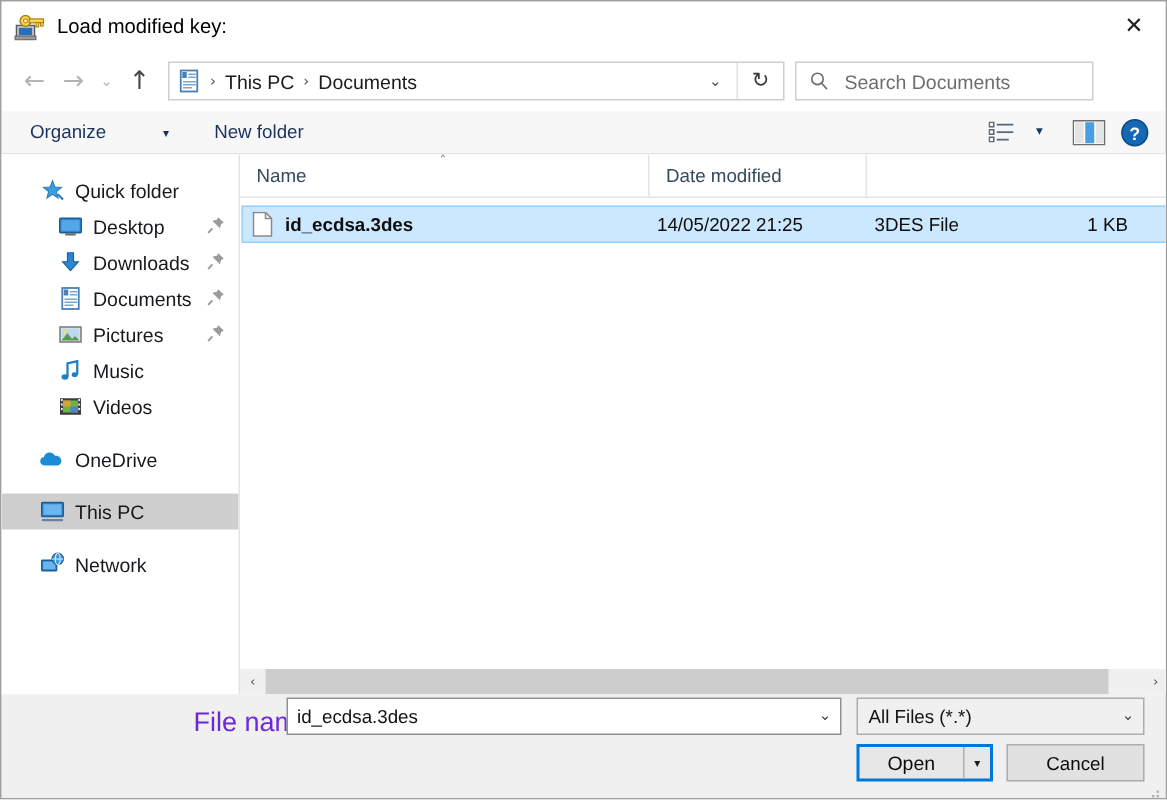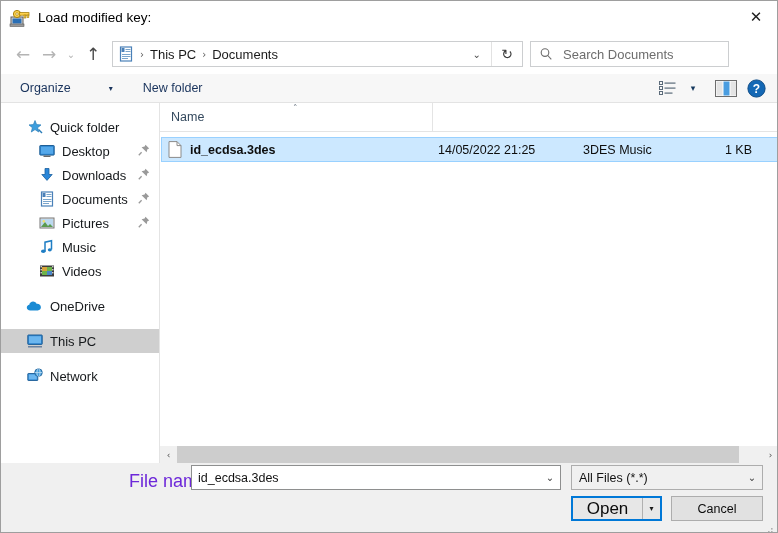--- a/index.html
+++ b/index.html
@@ -389,21 +389,21 @@
     width: 91px; height: 25px;
     border: 2px solid #0078d7;
     background: #e7e7e7;
     box-sizing: border-box;
     display: flex;
     align-items: center;
   }
   .btn-open-label {
     flex: 1;
     text-align: center;
-    font-size: 17px;
+    font-size: 13px;
     color: #0b0b0b;
   }
   .btn-open-split {
     width: 17px;
     height: 100%;
     border-left: 1px solid #b0b0b0;
     display: flex;
     align-items: center;
     justify-content: center;
     font-size: 8px;
@@ -681,34 +681,35 @@
         <span class="ni-label">Network</span>
       </div>
     </div>
 
     <div class="content">
       <div class="col-header">
         <div class="col c-name">
           <span class="sort-caret">˄</span>
           <span>Name</span>
         </div>
+        <div class="col c-date">Date modified</div>
       </div>
 
       <div class="file-row selected">
         <div class="cell c-name">
           <span class="file-icon">
             <svg width="14" height="17" viewBox="0 0 14 17">
               <path d="M1 0.6 h8 l4 4 v11.8 h-12 Z" fill="#ffffff" stroke="#8a8a8a" stroke-width="1"></path>
               <path d="M9 0.6 v4 h4" fill="none" stroke="#8a8a8a" stroke-width="1"></path>
             </svg>
           </span>
           <span>id_ecdsa.3des</span>
         </div>
         <div class="cell c-date">14/05/2022 21:25</div>
-        <div class="cell c-type">3DES Music</div>
+        <div class="cell c-type">3DES File</div>
         <div class="cell c-size">1 KB</div>
       </div>
 
       <div class="hscroll">
         <div class="hs-arrow">‹</div>
         <div class="hs-track">
           <div class="hs-thumb"></div>
         </div>
         <div class="hs-arrow">›</div>
       </div>

